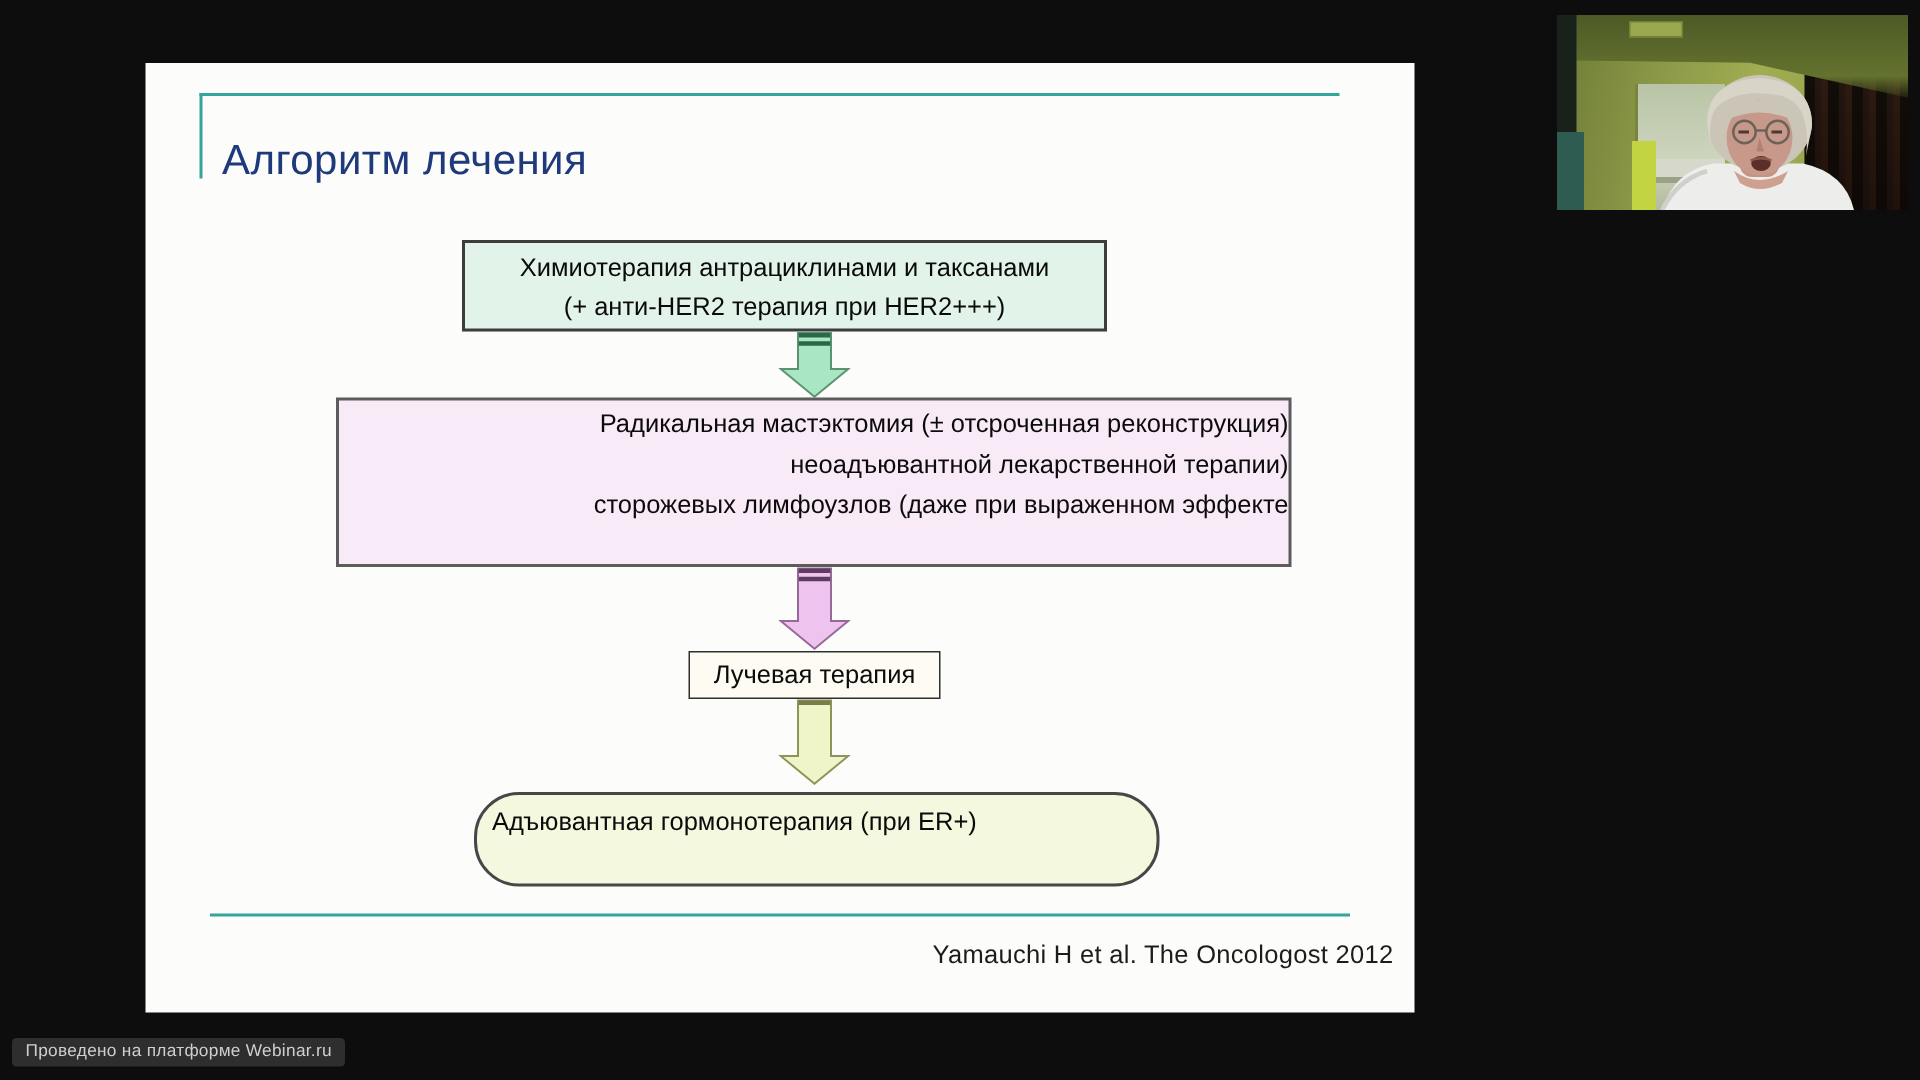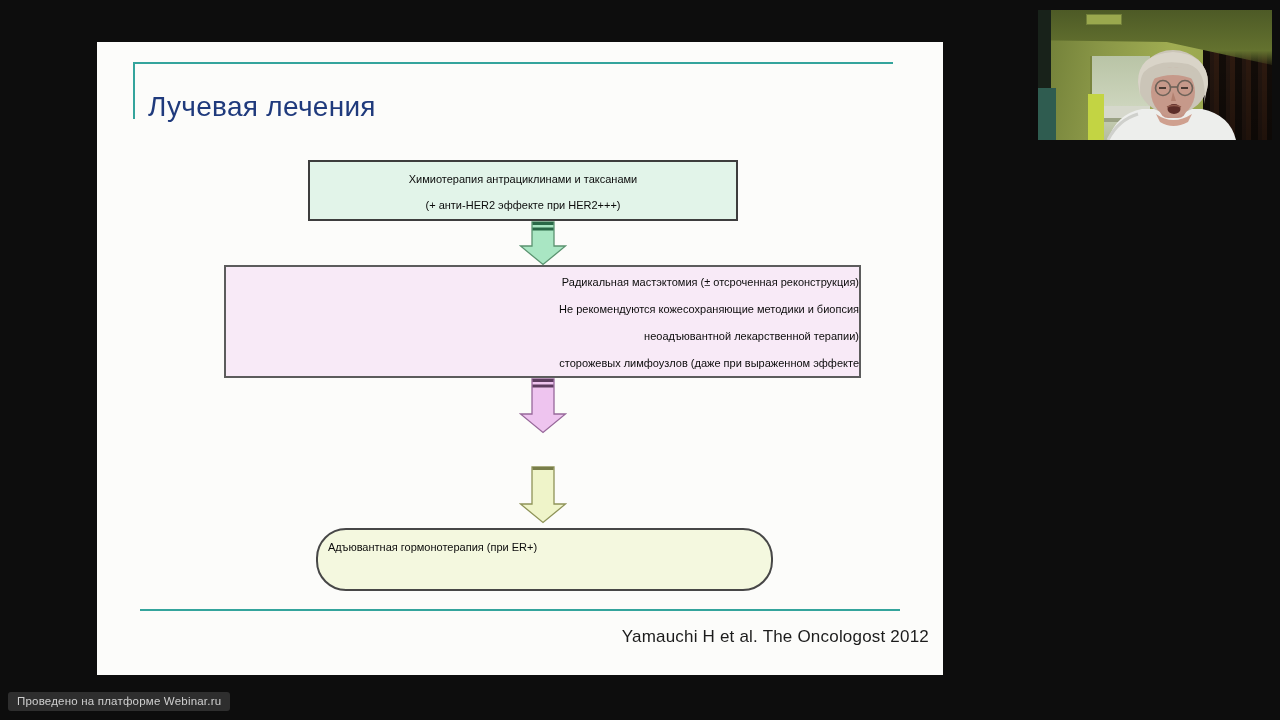--- a/index.html
+++ b/index.html
@@ -21,21 +21,21 @@
   .rule-left { position: absolute; left: 36px; top: 20px; width: 2px; height: 57px; }
   .rule-bottom { position: absolute; left: 43px; top: 567px; width: 760px; height: 2px; }
   .slide-title {
     position: absolute; left: 51px; top: 49px;
     font-size: 28px; letter-spacing: 0.3px; font-weight: 500;
   }
   .flow-box {
     position: absolute;
     border: 2px solid #444;
     color: #0b0b0b;
-    font-size: 11px;
+    font-size: 17px;
     text-align: center;
   }
   .box-1 { left: 211px; top: 118px; width: 430px; height: 61px; line-height: 26px; padding-top: 4px; }
   .box-2 { left: 127px; top: 223px; width: 637px; height: 113px; line-height: 27px; padding-top: 2px; border-width: 2px; text-align: right; }
   .box-3 { left: 362px; top: 392px; width: 168px; height: 32px; line-height: 29px; border-width: 1px; }
   .box-4 { left: 219px; top: 486px; width: 457px; height: 63px; line-height: 27px; padding: 4px 0 0 10px; text-align: left; }
   .flow-arrow { position: absolute; left: 422px; }
   .arrow-1 { top: 179px; }
   .arrow-2 { top: 336px; }
   .arrow-3 { top: 424px; }
@@ -86,46 +86,48 @@
   }
 </style>
 </head>
 <body>
 
 <div class="stage">
 
   <div class="slide">
     <div class="rule-top" style="background-color: rgb(52, 164, 156);"></div>
     <div class="rule-left" style="background-color: rgb(52, 164, 156);"></div>
-    <div class="slide-title" style="color: rgb(31, 58, 124);">Лучевая лечения</div>
+    <div class="slide-title" style="color: rgb(31, 58, 124);">Алгоритм лечения</div>
 
     <div class="flow-box box-1" style="background-color: rgb(226, 244, 233); border-color: rgb(61, 61, 61);">
       <div>Химиотерапия антрациклинами и таксанами</div>
-      <div>(+ анти-HER2 эффекте при HER2+++)</div>
+      <div>(+ анти-HER2 терапия при HER2+++)</div>
     </div>
 
     <svg class="flow-arrow arrow-1" width="48" height="45" viewBox="0 0 48 45">
       <polygon points="13,1 35,1 35,25 46.5,25 24,43.5 1.5,25 13,25" stroke-width="1.3" style="fill: rgb(169, 230, 195); stroke: rgb(91, 147, 112);"></polygon>
       <rect x="13.5" y="1" width="21" height="3" style="fill: rgb(42, 104, 71);"></rect>
       <rect x="13.5" y="6.5" width="21" height="3" style="fill: rgb(42, 104, 71);"></rect>
     </svg>
 
     <div class="flow-box box-2" style="background-color: rgb(248, 234, 247); border-color: rgb(92, 92, 92);">
       <div>Радикальная мастэктомия (± отсроченная реконструкция)</div>
-      <div>Не рекомендуются кожесохраняющие методики  и биопсия</div>
       <div>неоадъювантной лекарственной терапии)</div>
       <div>сторожевых лимфоузлов (даже при выраженном эффекте</div>
     </div>
 
     <svg class="flow-arrow arrow-2" width="48" height="56" viewBox="0 0 48 56">
       <polygon points="13,1 35,1 35,36 46.5,36 24,54.5 1.5,36 13,36" stroke-width="1.3" style="fill: rgb(238, 196, 239); stroke: rgb(151, 104, 154);"></polygon>
       <rect x="13.5" y="1" width="21" height="3" style="fill: rgb(94, 60, 96);"></rect>
       <rect x="13.5" y="6.5" width="21" height="3" style="fill: rgb(94, 60, 96);"></rect>
     </svg>
 
+    <div class="flow-box box-3" style="background-color: rgb(253, 251, 242); border-color: rgb(47, 47, 47);">
+      <div>Лучевая терапия</div>
+    </div>
 
     <svg class="flow-arrow arrow-3" width="48" height="58" viewBox="0 0 48 58">
       <polygon points="13,1 35,1 35,38 46.5,38 24,56.5 1.5,38 13,38" stroke-width="1.3" style="fill: rgb(239, 244, 201); stroke: rgb(142, 147, 88);"></polygon>
       <rect x="13.5" y="1" width="21" height="3" style="fill: rgb(120, 125, 73);"></rect>
     </svg>
 
     <div class="flow-box box-4" style="background-color: rgb(244, 248, 223); border-color: rgb(71, 71, 71); border-radius: 30px;">
       <div>Адъювантная гормонотерапия (при ER+)</div>
     </div>
 

